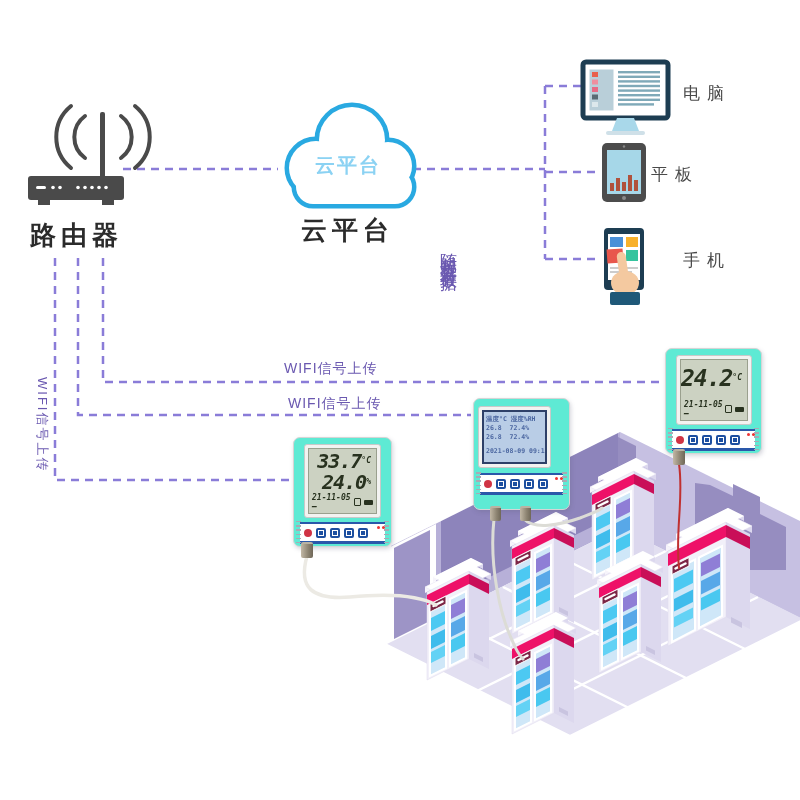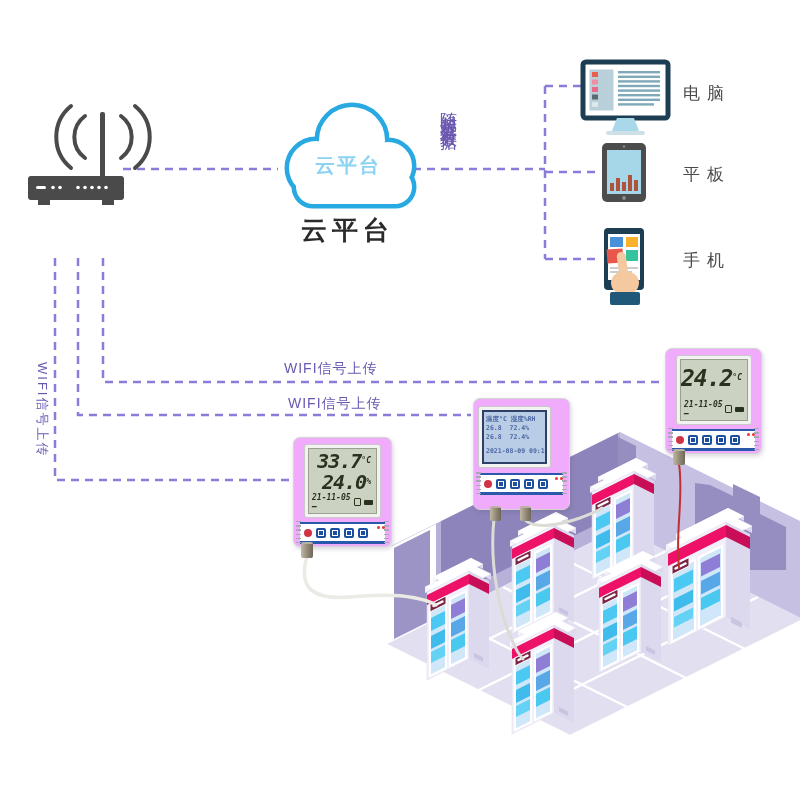--- a/index.html
+++ b/index.html
@@ -1,28 +1,28 @@
 <!DOCTYPE html>
 <html><head>
 <meta charset="utf-8">
 <style>
   html,body{margin:0;padding:0;background:#fff;}
   .stage{position:relative;width:800px;height:800px;background:#fff;overflow:hidden;
          font-family:"Liberation Sans","DejaVu Sans",sans-serif;}
   .stage svg.scene{position:absolute;left:0;top:0;z-index:1;}
-  .lbl{position:absolute;z-index:4;}
+  .lbl{position:absolute;z-index:4;text-align:right;}
   .big-label{font-size:26px;font-weight:bold;color:#2b2b2b;letter-spacing:5px;}
   .dev-label{font-size:17px;color:#4a4a4a;letter-spacing:7px;}
   .purple{color:#6a58b0;}
   .v-upright{writing-mode:vertical-rl;text-orientation:upright;letter-spacing:3px;font-size:17px;}
   .v-side{writing-mode:vertical-rl;text-orientation:sideways;letter-spacing:2px;font-size:13px;}
   .wifi-line-label{font-size:14px;letter-spacing:1px;}
 
   
-  .sensor{position:absolute;z-index:3;background:#f0abfc;border:1px solid #d5d5d5;border-radius:7px;
+  .sensor{position:absolute;z-index:3;background:#5eead4;border:1px solid #d5d5d5;border-radius:7px;
           box-shadow:1px 2px 4px rgba(90,90,120,.25);}
   .bezel{position:absolute;background:#f3f3f1;border:1px solid #c9c9c9;border-radius:3px;}
   .lcd{position:absolute;left:3px;top:3px;right:3px;bottom:3px;background:#ccd2c2;border:1px solid #9aa08e;overflow:hidden;}
   .seg{font-family:"DejaVu Sans Mono",monospace;font-style:italic;font-weight:bold;color:#28321f;}
   .seg.big{position:absolute;right:5px;font-size:20px;line-height:20px;letter-spacing:-1px;}
   .unit{font-size:8px;vertical-align:top;letter-spacing:0;}
   .status{position:absolute;left:3px;right:3px;bottom:2px;display:flex;justify-content:space-between;align-items:center;}
   .seg.sm{font-size:8px;letter-spacing:0;}
   .icons{display:flex;gap:3px;align-items:center;}
   .ic-lock{width:5px;height:6px;border:1px solid #28321f;border-radius:1px;display:inline-block;}
@@ -237,27 +237,28 @@
   </g>
 
   <g fill="none" stroke-linecap="round">
     <path d="M307,556 C298,588 312,600 350,597 C392,593 420,596 436,605" stroke="#eceae4" stroke-width="3.5"></path>
     <path d="M494,519 C489,565 500,615 512,640 C516,650 519,655 523,659" stroke="#dcdcd6" stroke-width="3"></path>
     <path d="M524,519 C534,530 560,525 580,518 C590,514 597,512 602,508" stroke="#dcdcd6" stroke-width="3"></path>
     <path d="M679,464 C684,498 675,530 679,568" stroke="#c03030" stroke-width="2"></path>
   </g>
 </svg>
 
+<div class="lbl big-label" style="left:30px;top:218px">路由器</div>
 <div class="lbl big-label" style="left:301px;top:213px">云平台</div>
 <div class="lbl purple v-upright" style="left:437px;top:99px;height:165px">随时远程查看数据</div>
 <div class="lbl purple v-side" style="left:33px;top:362px;height:110px">WIFI信号上传</div>
 <div class="lbl purple wifi-line-label" style="left:284px;top:360px">WIFI信号上传</div>
 <div class="lbl purple wifi-line-label" style="left:288px;top:395px">WIFI信号上传</div>
 <div class="lbl dev-label" style="left:683px;top:82px">电脑</div>
-<div class="lbl dev-label" style="left:683px;top:163px">平板</div>
+<div class="lbl dev-label" style="left:651px;top:163px">平板</div>
 <div class="lbl dev-label" style="left:683px;top:249px">手机</div>
 
 <div class="sensor" style="left:293px;top:437px;width:97px;height:108px">
   <div class="bezel" style="left:10px;top:6px;width:75px;height:72px">
     <div class="lcd">
       <div class="seg big" style="top:2px"><span>33.7</span><span class="unit">°C</span></div>
       <div class="seg big" style="top:23px"><span>24.0</span><span class="unit">%</span></div>
       <div class="status">
         <span class="seg sm">21-11-05—</span>
         <span class="icons">

